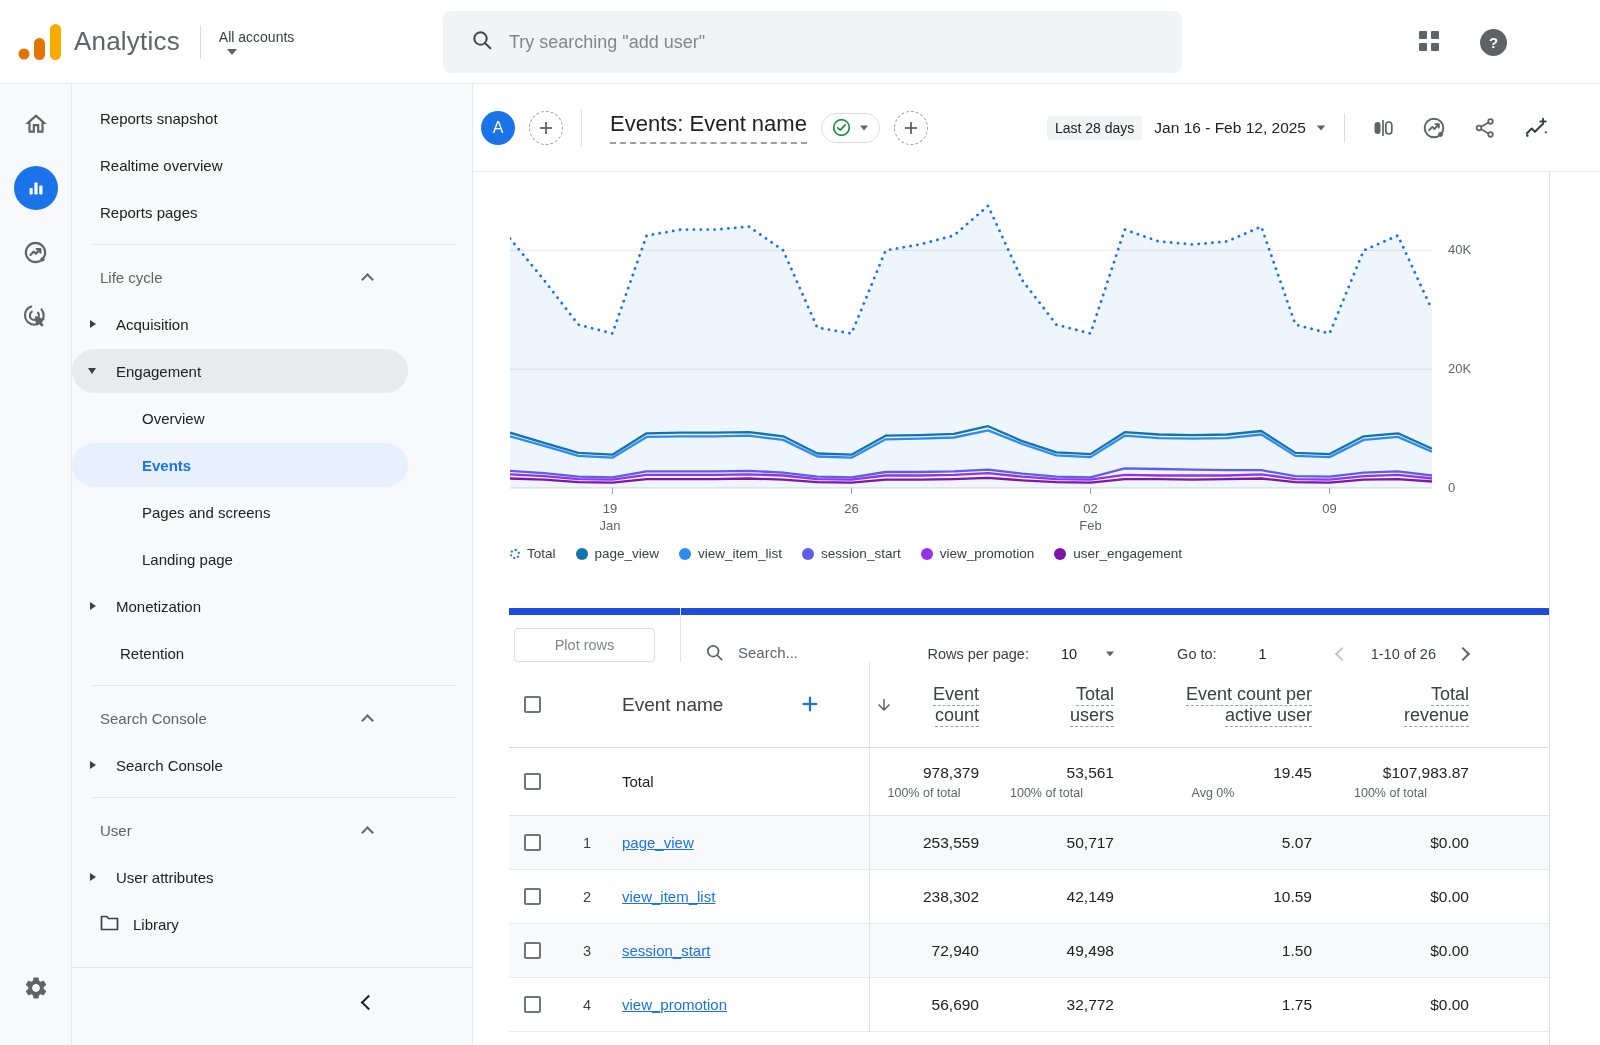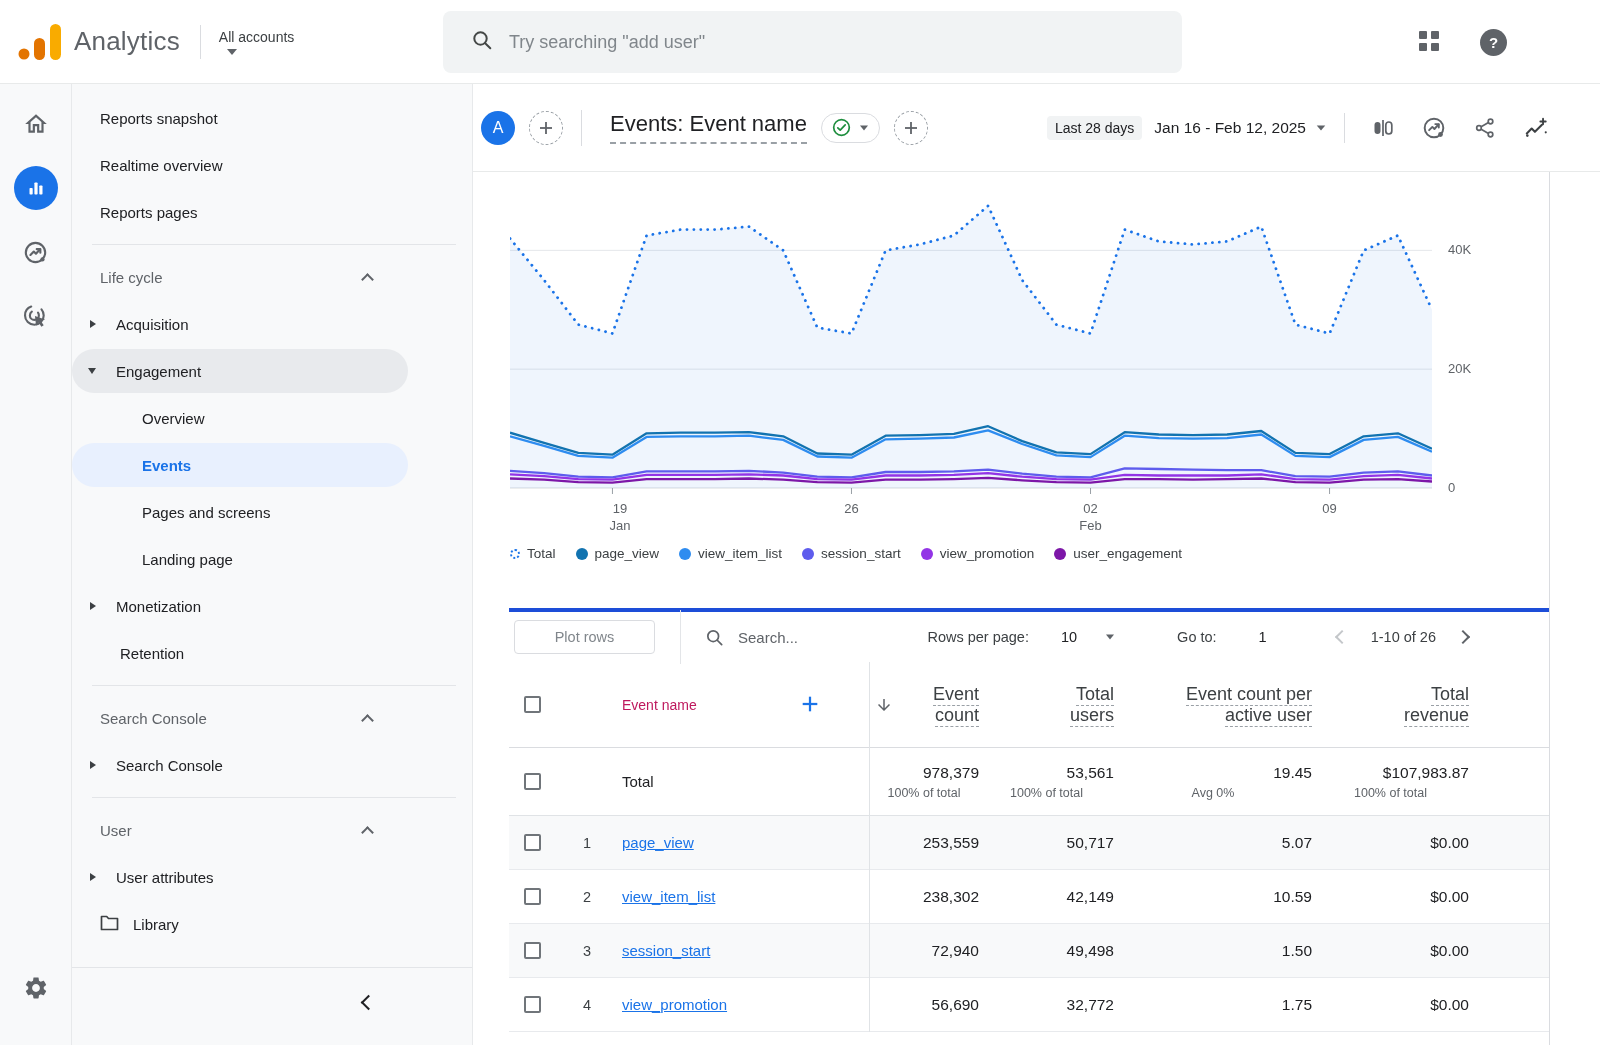--- a/index.html
+++ b/index.html
@@ -76,42 +76,42 @@
   .ylab { position:absolute; font-size:13px; color:#5f6368; left:975px; width:50px; }
   .xlab { position:absolute; top:328px; width:60px; text-align:center; font-size:13px; color:#5f6368; line-height:17px; }
   .legend { position:absolute; left:37px; top:374px; display:flex; align-items:center; }
   .lg-item { display:flex; align-items:center; margin-right:20px; cursor:pointer; }
   .lg-dot { width:12px; height:12px; border-radius:50%; margin-right:7px; flex:none; }
   .lg-dot.dotted { background:transparent !important; border:2px dotted #1a73e8; width:10px; height:10px; }
   .lg-item .txt { font-size:13.5px; color:#3c4043; }
 
   
   .table-wrap { position:absolute; top:436px; left:36px; width:1040px; }
-  .t-controls { height:54px; border-top:4px solid #1d4ed8; display:flex; align-items:center; }
+  .t-controls { height:54px; border-top:7px solid #1d4ed8; display:flex; align-items:flex-end; }
   .plot-rows-btn { margin-left:5px; width:141px; height:34px; border:1px solid #dadce0; border-radius:4px; background:#fff; color:#80868b; font-size:14.5px; display:flex; align-items:center; justify-content:center; cursor:pointer; }
   .tc-div { width:1px; height:54px; background:#e3e5e8; margin-left:25px; }
   .t-search { display:flex; align-items:center; margin-left:24px; cursor:text; }
   .t-search .txt { margin-left:14px; font-size:15px; color:#5f6368; }
   .tc-right { margin-left:auto; display:flex; align-items:center; }
   .rpp-lbl, .goto-lbl { font-size:14.5px; color:#3c4043; }
   .rpp-val, .goto-val { font-size:14.5px; color:#202124; }
   .rpp-val { margin-left:32px; }
   .tc-right .caret-down { margin-left:28px; transform:scale(0.8); cursor:pointer; }
   .goto-lbl { margin-left:62px; }
   .goto-val { margin-left:42px; }
   .pg-chev { margin-left:70px; cursor:pointer; display:flex; }
   .pg-chev .chev { width:10px; height:10px; border-width:2px; }
   .pg-chev.disabled .chev { border-color:#c4c7ca; }
   .pg-range { font-size:14.5px; color:#3c4043; margin-left:24px; }
   .pg-next { margin-left:22px; margin-right:81px; }
 
   .grid-row { display:grid; grid-template-columns:56px 44px 260px 110px 135px 198px 157px; align-items:center; }
   .t-header { height:86px; border-bottom:1px solid #dadce0; position:relative; }
   .cbx { width:17px; height:17px; border:2px solid #70757a; border-radius:2px; margin-left:15px; cursor:pointer; background:#fff; }
-  .col-name { padding-left:13px; font-size:14px; color:#be185d; }
+  .col-name { padding-left:13px; font-size:19px; color:#404040; }
   .hdr-plus { position:absolute; left:292px; top:33px; cursor:pointer; }
   .sort-arrow { position:absolute; left:366px; top:34px; }
   .m-hdr { text-align:right; font-size:18px; color:#3c4043; line-height:21px; }
   .m-hdr span { border-bottom:1px dashed #9aa0a6; padding-bottom:1px; cursor:pointer; }
   .t-total { height:68px; border-bottom:1px solid #e0e3e6; }
   .tot-lbl { padding-left:13px; font-size:15px; color:#202124; }
   .m-val { text-align:right; font-size:15.5px; color:#202124; }
   .m-sub { text-align:center; font-size:12.5px; color:#5f6368; margin-top:4px; }
   .t-row { height:54px; border-bottom:1px solid #e8eaed; }
   .t-row.odd { background:#f8f9fa; }
@@ -352,21 +352,21 @@
             <line x1="341.48148148148147" y1="303" x2="341.48148148148147" y2="309" stroke="#9aa0a6" stroke-width="1"></line>
             <line x1="580.5185185185185" y1="303" x2="580.5185185185185" y2="309" stroke="#9aa0a6" stroke-width="1"></line>
             <line x1="819.5555555555555" y1="303" x2="819.5555555555555" y2="309" stroke="#9aa0a6" stroke-width="1"></line>
           </svg></div>
       <div id="ylabels">
           <div class="ylab" style="top: 308px;">0</div>
           <div class="ylab" style="top: 189.176px;">20K</div>
           <div class="ylab" style="top: 70.3529px;">40K</div>
         </div>
       <div id="xlabels">
-          <div class="xlab" style="left: 117px;">
+          <div class="xlab" style="left: 107px;">
             <div>19</div>
             <div>Jan</div>
           </div>
           <div class="xlab" style="left: 348.481px;">
             <div>26</div>
           </div>
           <div class="xlab" style="left: 587.519px;">
             <div>02</div>
             <div>Feb</div>
           </div>

